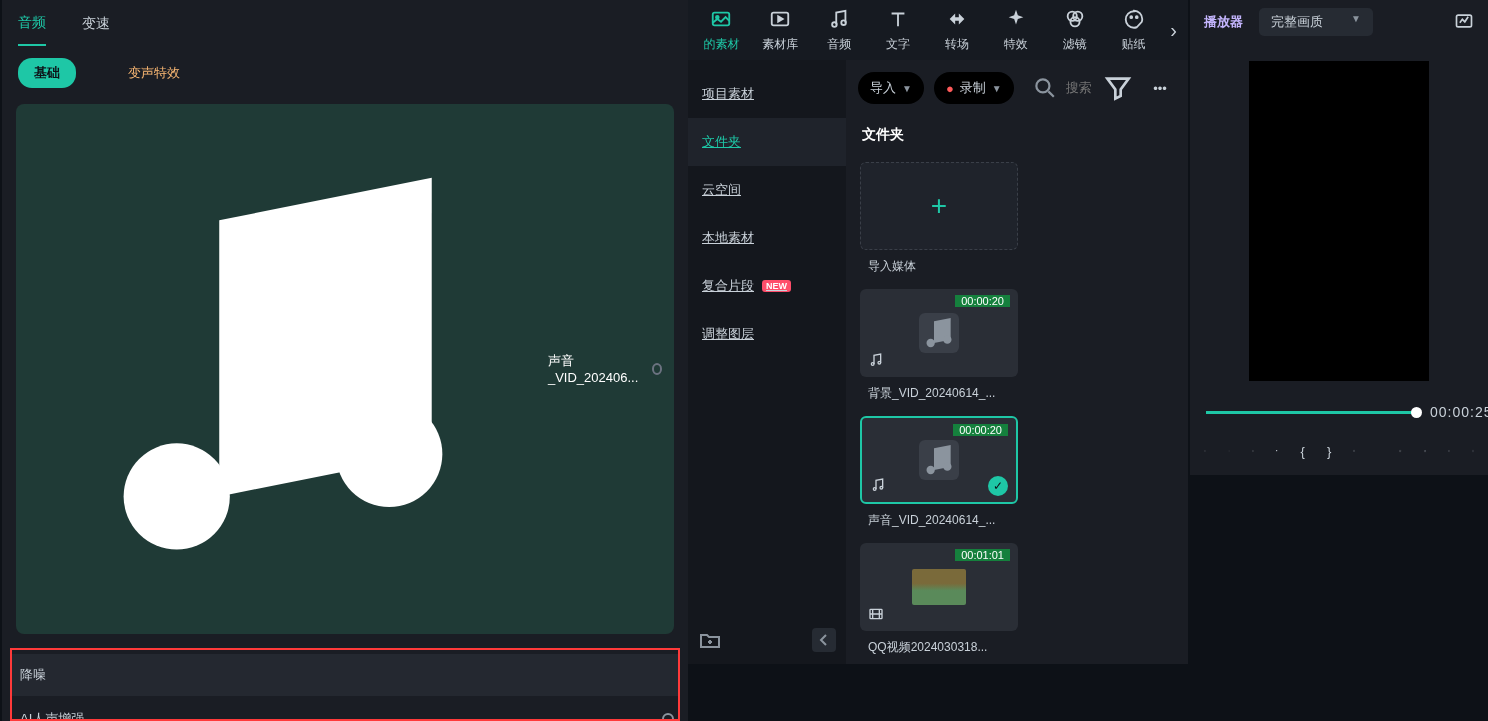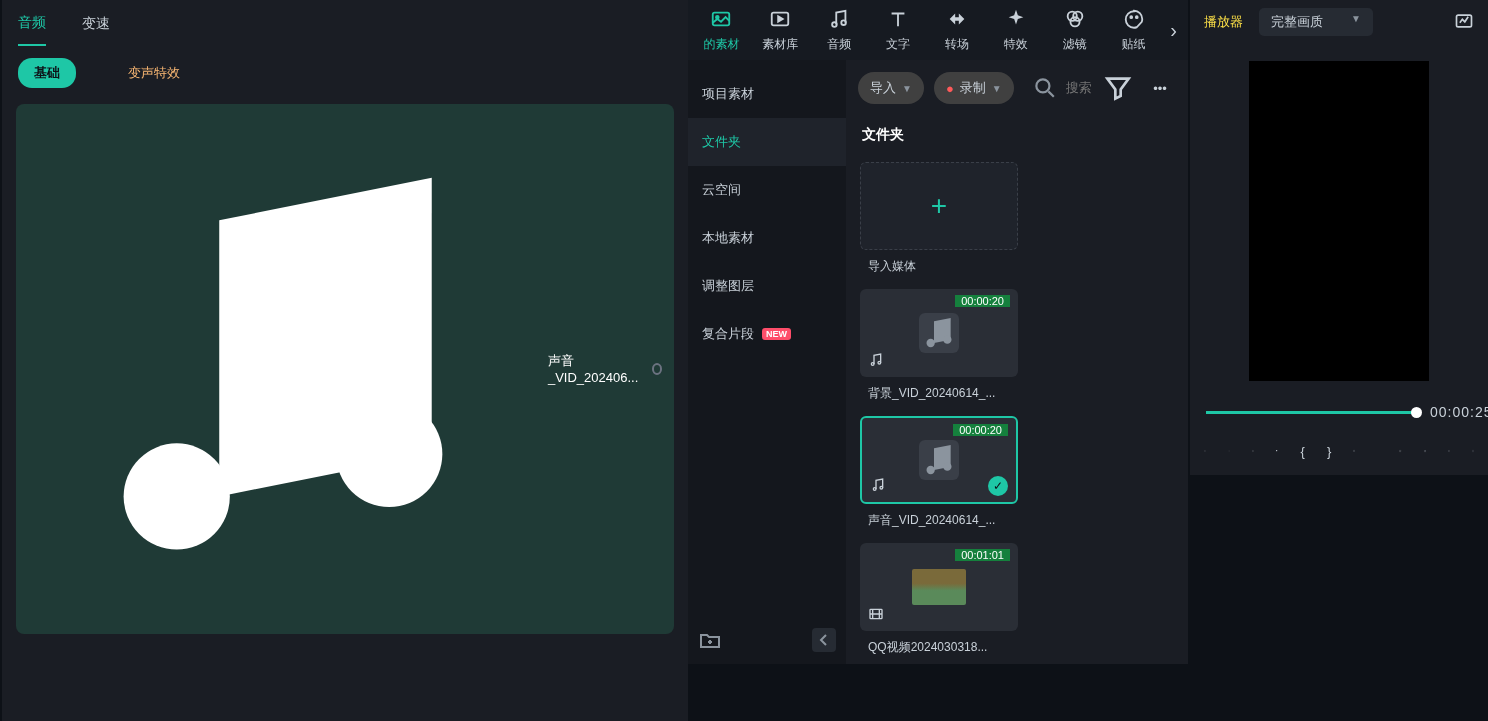--- a/index.html
+++ b/index.html
@@ -11,30 +11,30 @@
 .left-panel { background: #1a1d24; display: flex; flex-direction: column; }
 .top-tabs { display: flex; align-items: center; height: 64px; padding: 0 4px; background: #161a21; gap: 0; }
 .top-tab { display: flex; flex-direction: column; align-items: center; justify-content: center; width: 84px; height: 60px; color: #c9d1d9; cursor: pointer; gap: 6px; }
 .top-tab.active { color: #1ec7a6; }
 .top-tab .icon { width: 22px; height: 22px; display: flex; align-items: center; justify-content: center; }
 .top-tab span { font-size: 12px; }
 .top-tab-more { width: 30px; color: #c9d1d9; font-size: 20px; display: flex; align-items: center; justify-content: center; }
 
 .left-body { display: flex; flex: 1; }
 .sidebar { width: 158px; background: #14171d; display: flex; flex-direction: column; padding-top: 10px; }
-.sidebar-item { height: 48px; display: flex; align-items: center; padding-left: 14px; color: #c9d1d9; cursor: pointer; font-size: 13px; gap: 8px; }
+.sidebar-item { height: 48px; display: flex; align-items: center; padding-left: 14px; color: #c9d1d9; cursor: pointer; font-size: 13px; gap: 8px; text-decoration: underline; }
 .sidebar-item.active { color: #1ec7a6; background: #1f232b; }
 .badge-new { background: #ff4d6a; color: #fff; font-size: 9px; padding: 1px 4px; border-radius: 3px; font-weight: bold; }
 .sidebar-bottom { margin-top: auto; display: flex; align-items: center; justify-content: space-between; padding: 12px 10px; }
 .sidebar-bottom .sb-icon { width: 24px; height: 24px; display: flex; align-items: center; justify-content: center; color: #8b949e; cursor: pointer; }
 .sidebar-bottom .collapse { background: #262b33; border-radius: 4px; }
 
 .media-area { flex: 1; background: #1a1d24; display: flex; flex-direction: column; }
 .media-toolbar { display: flex; align-items: center; height: 56px; padding: 0 12px; gap: 10px; }
-.mt-btn { background: #404040; height: 32px; padding: 0 12px; border-radius: 16px; display: flex; align-items: center; gap: 6px; color: #c9d1d9; cursor: pointer; font-size: 13px; }
+.mt-btn { background: #000000; height: 32px; padding: 0 12px; border-radius: 16px; display: flex; align-items: center; gap: 6px; color: #c9d1d9; cursor: pointer; font-size: 13px; }
 .mt-btn .chev { color: #8b949e; font-size: 10px; }
 .mt-search { flex: 1; display: flex; align-items: center; gap: 8px; color: #8b949e; padding-left: 8px; }
 .mt-search input { background: transparent; border: none; color: #c9d1d9; outline: none; font-size: 13px; width: 100%; }
 .mt-icon { width: 32px; height: 32px; display: flex; align-items: center; justify-content: center; color: #c9d1d9; cursor: pointer; }
 
 .media-section-title { padding: 10px 16px; color: #fff; font-size: 14px; font-weight: 600; }
 .media-grid { display: flex; flex-wrap: wrap; gap: 14px; padding: 8px 14px; }
 .media-card { width: 158px; display: flex; flex-direction: column; gap: 8px; cursor: pointer; }
 .thumb { width: 158px; height: 88px; background: #2a2e36; border-radius: 6px; position: relative; display: flex; align-items: center; justify-content: center; }
 .thumb.add { border: 1px dashed #3a3f48; background: #1f232b; }
@@ -43,21 +43,21 @@
 .thumb .dur { position: absolute; top: 6px; right: 8px; background: #15803d; color: #fff; font-size: 11px; padding: 0 6px; border-radius: 0; }
 .thumb .audio-icon { width: 40px; height: 40px; background: #3a3f48; border-radius: 6px; display: flex; align-items: center; justify-content: center; }
 .thumb .type-icon { position: absolute; bottom: 6px; left: 8px; color: #c9d1d9; }
 .thumb .check { position: absolute; bottom: 6px; right: 8px; width: 20px; height: 20px; background: #1ec7a6; border-radius: 50%; display: flex; align-items: center; justify-content: center; color: #0d1117; font-size: 12px; }
 .thumb .video-preview { width: 54px; height: 36px; background: linear-gradient(#7a6a3a 40%, #5a8a5a 60%); border-radius: 2px; }
 .media-label { font-size: 12px; color: #c9d1d9; white-space: nowrap; overflow: hidden; text-overflow: ellipsis; margin-left: 8px; }
 
 
 .preview-panel { background: #1a1d24; display: flex; flex-direction: column; border-left: 2px solid #0d1117; }
 .preview-header { display: flex; align-items: center; height: 44px; padding: 0 14px; gap: 16px; }
-.preview-title { color: #fde047; font-size: 13px; }
+.preview-title { color: #c4b5fd; font-size: 13px; font-weight: bold; }
 .quality-select { display: flex; align-items: flex-start; gap: 28px; background: #262b33; padding: 5px 12px; border-radius: 5px; font-size: 13px; cursor: pointer; }
 .quality-select .chev { color: #8b949e; font-size: 10px; }
 .preview-stats { margin-left: auto; color: #c9d1d9; cursor: pointer; }
 .preview-body { flex: 1; display: flex; align-items: center; justify-content: center; background: #1a1d24; }
 .video-frame { width: 180px; height: 320px; background: #000; }
 .preview-scrub { height: 30px; display: flex; align-items: center; padding: 0 16px; gap: 14px; }
 .scrub-track { flex: 0 0 210px; height: 3px; background: #3a3f48; position: relative; }
 .scrub-fill { position: absolute; left: 0; top: 0; height: 100%; width: 100%; background: #1ec7a6; }
 .scrub-thumb { position: absolute; right: -6px; top: -4px; width: 11px; height: 11px; background: #fff; border-radius: 50%; }
 .time-display { color: #c9d1d9; font-size: 14px; letter-spacing: 1px; }
@@ -165,25 +165,25 @@
       </div>
       <div class="top-tab-more">›</div>
     </div>
 
     <div class="left-body">
       <div class="sidebar">
         <div class="sidebar-item">项目素材</div>
         <div class="sidebar-item active">文件夹</div>
         <div class="sidebar-item">云空间</div>
         <div class="sidebar-item">本地素材</div>
-        <div class="sidebar-item">调整图层</div>
         <div class="sidebar-item">
           <span>复合片段</span>
           <span class="badge-new">NEW</span>
         </div>
+        <div class="sidebar-item">调整图层</div>
         <div class="sidebar-bottom">
           <div class="sb-icon">
               <svg viewBox="0 0 24 24" fill="none" stroke="currentColor" stroke-width="2">
                 <path d="M3 7h6l2 2h10v10H3z"></path>
                 <path d="M12 12v4M10 14h4"></path>
               </svg>
             </div>
           <div class="sb-icon collapse">
               <svg viewBox="0 0 24 24" fill="none" stroke="currentColor" stroke-width="2">
                 <path d="M14 7l-5 5 5 5"></path>
@@ -370,15 +370,24 @@
     <div class="clip-pill">
       <svg viewBox="0 0 24 24" width="16" height="16" fill="#fff">
           <path d="M9 18V5l10-2v13"></path>
           <circle cx="7" cy="18" r="2.5"></circle>
           <circle cx="17" cy="16" r="2.5"></circle>
         </svg>
       <span>声音_VID_202406...</span>
       <div class="clip-prog"></div>
     </div>
 
+    <div class="noise-box">
+      <div class="rp-section-header">降噪</div>
+
+      <div class="rp-row">
+        <div class="rp-row-label">AI人声增强</div>
+        <div class="toggle-ind"></div>
+      </div>
+
+    </div>
   </div>
 
 </div>
 
 </body></html>

